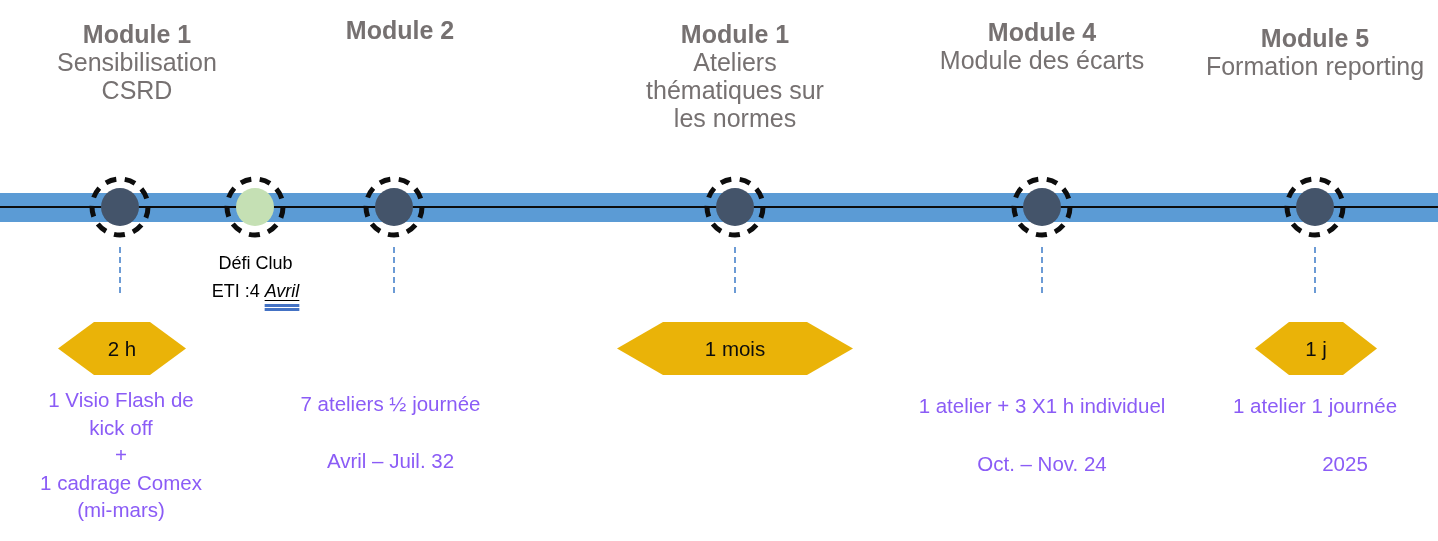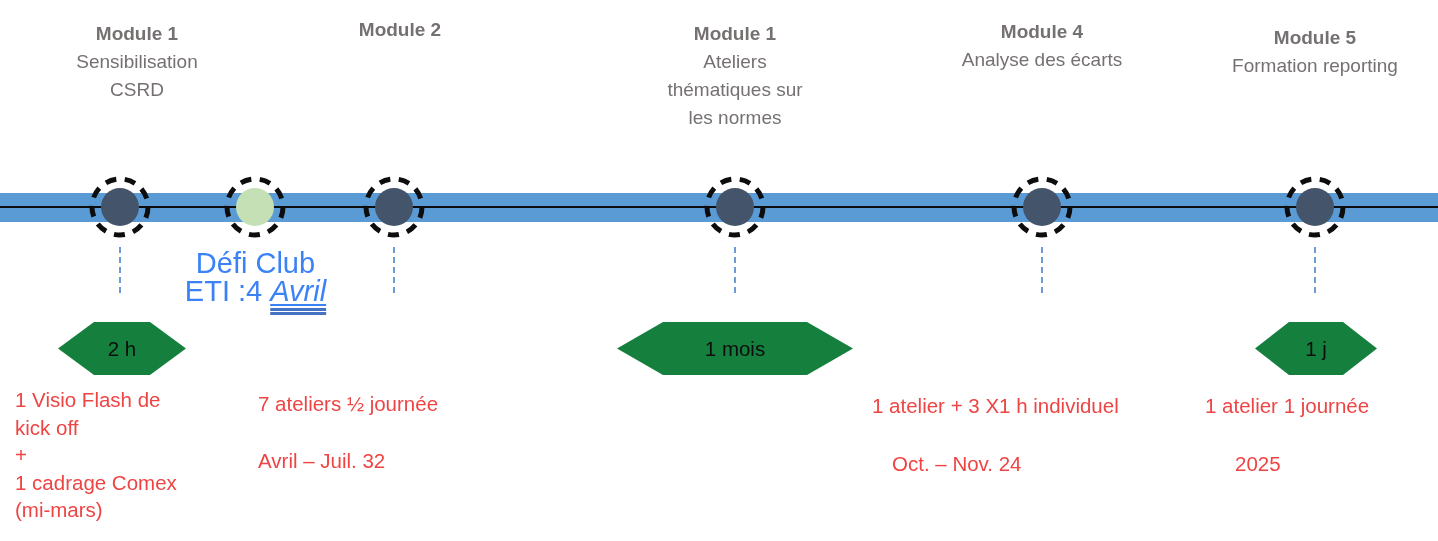--- a/index.html
+++ b/index.html
@@ -1,43 +1,43 @@
 <!DOCTYPE html>
 <html><head>
 <meta charset="utf-8">
 <style>
   html,body{margin:0;padding:0;background:#fff;}
   .canvas{position:relative;width:1438px;height:541px;background:#ffffff;overflow:hidden;
           font-family:"Liberation Sans",sans-serif;}
 
   
-  .hdr{position:absolute;text-align:center;color:#767171;font-size:19px;line-height:28px;}
+  .hdr{position:absolute;text-align:center;color:#767171;font-size:25px;line-height:28px;}
   .hdr .t{font-weight:bold;}
   .hdr .s{white-space:pre-line;}
 
   
   .tl-band{position:absolute;left:0;top:193px;width:1438px;height:29px;background:#5B9BD5;}
   .tl-line{position:absolute;left:0;top:206px;width:1438px;height:2px;background:#0d0d0d;}
   .dot-svg{position:absolute;width:64px;height:64px;top:175px;}
   .vline{position:absolute;top:247px;width:0;height:46px;border-left:2px dashed #6C9BD5;}
 
   
   .defi{position:absolute;left:168px;top:249px;width:175px;text-align:center;
-        color:#3b82f6;font-size:29px;line-height:28px;}
+        color:#000000;font-size:18px;line-height:28px;}
   .avril{text-decoration:underline;text-underline-offset:3px;}
   .avril-in{text-decoration:underline double #4472C4;text-decoration-thickness:3px;text-underline-offset:7px;font-style:italic;}
 
   
-  .hex{position:absolute;top:322px;height:53px;background:#15803d;color:#0d0d0d;
+  .hex{position:absolute;top:322px;height:53px;background:#eab308;color:#0d0d0d;
        display:flex;align-items:center;justify-content:center;font-size:20.5px;
        clip-path:polygon(var(--i) 0,calc(100% - var(--i)) 0,100% 50%,
                          calc(100% - var(--i)) 100%,var(--i) 100%,0 50%);}
 
   
-  .detail{position:absolute;color:#ef4444;font-size:20.5px;line-height:27.5px;}
+  .detail{position:absolute;text-align:center;color:#8b5cf6;font-size:20.5px;line-height:27.5px;}
   .pre{white-space:pre-line;}
   .nowrap{white-space:nowrap;}
   .u-sol{text-decoration:underline;text-underline-offset:3px;}
   .u-wavy{text-decoration:underline wavy #cf3a2d;text-decoration-thickness:2px;text-underline-offset:6px;}
 </style>
 </head>
 <body>
 
 <div class="canvas">
 
@@ -50,21 +50,21 @@
     <div class="t">Module 2</div>
   </div>
   <div class="hdr" style="left:620px;top:20px;width:230px">
     <div class="t">Module 1</div>
     <div class="s">Ateliers
 thématiques sur
 les normes</div>
   </div>
   <div class="hdr" style="left:912px;top:18px;width:260px">
     <div class="t">Module 4</div>
-    <div class="s">Analyse des écarts</div>
+    <div class="s">Module des écarts</div>
   </div>
   <div class="hdr" style="left:1180px;top:24px;width:270px">
     <div class="t">Module 5</div>
     <div class="s">Formation reporting</div>
   </div>
 
   <div class="tl-band"></div>
   <div class="tl-line"></div>
 
   <svg class="dot-svg" style="left:88px" viewBox="0 0 64 64">
@@ -110,19 +110,19 @@
   <div class="detail pre" style="left:15px;top:386px;width:212px">1 Visio Flash de
 kick off
 +
 1 cadrage Comex
 (mi-mars)</div>
 
   <div class="detail" style="left:258px;top:390px;width:265px">7 ateliers ½ journée</div>
   <div class="detail" style="left:258px;top:447px;width:265px">Avril – Juil. 32</div>
 
 
-  <div class="detail nowrap" style="left:872px;top:392px;width:300px">1 atelier + 3 X1 h individuel</div>
+  <div class="detail nowrap" style="left:892px;top:392px;width:300px">1 atelier + 3 X1 h individuel</div>
   <div class="detail" style="left:892px;top:450px;width:300px">Oct. – Nov. 24</div>
 
   <div class="detail nowrap" style="left:1205px;top:392px;width:220px">1 atelier 1 journée</div>
   <div class="detail" style="left:1235px;top:450px;width:220px">2025</div>
 
 </div>
 
 </body></html>

